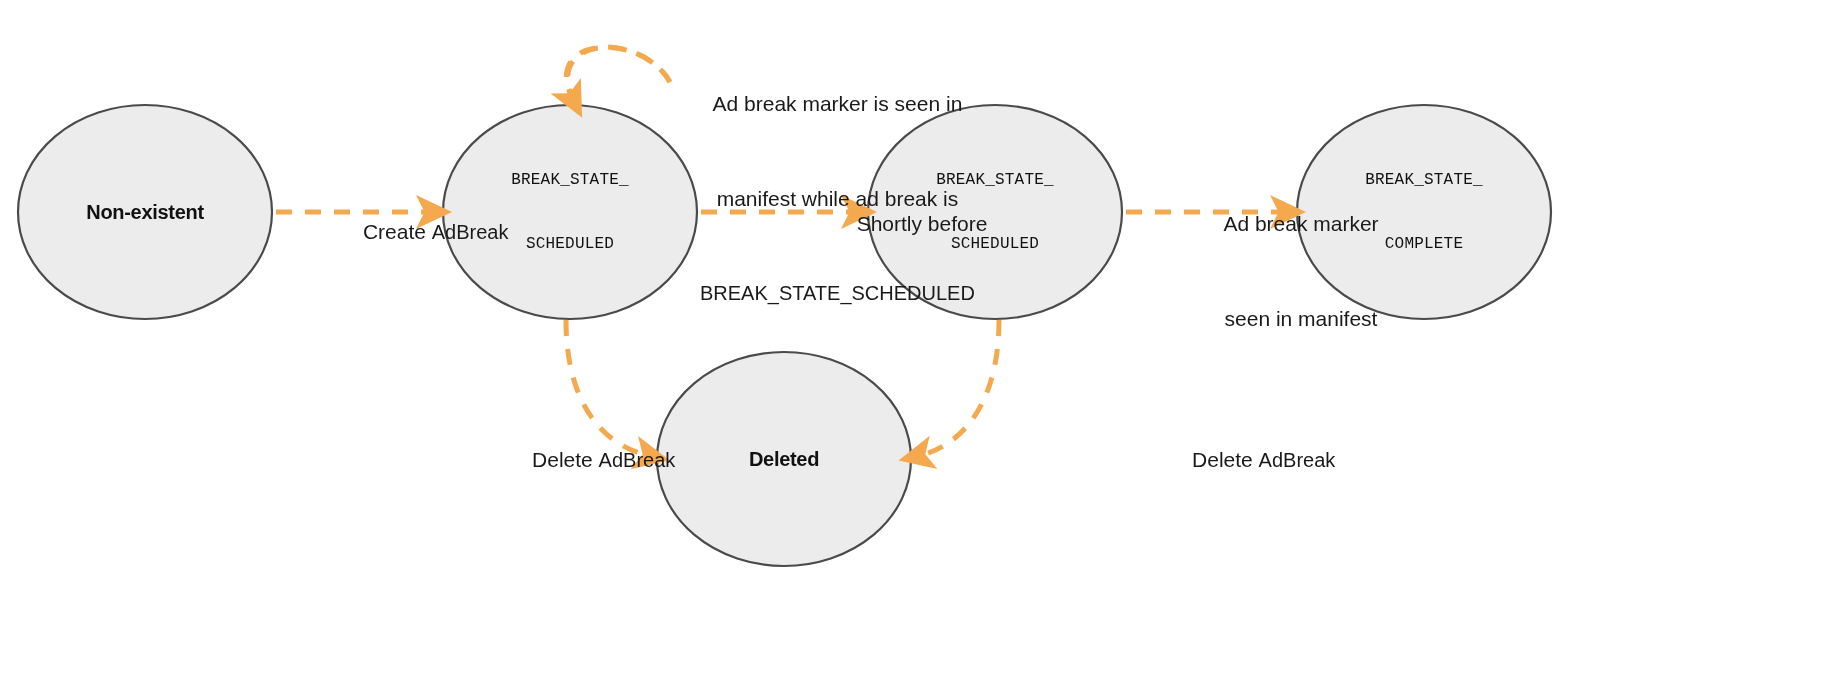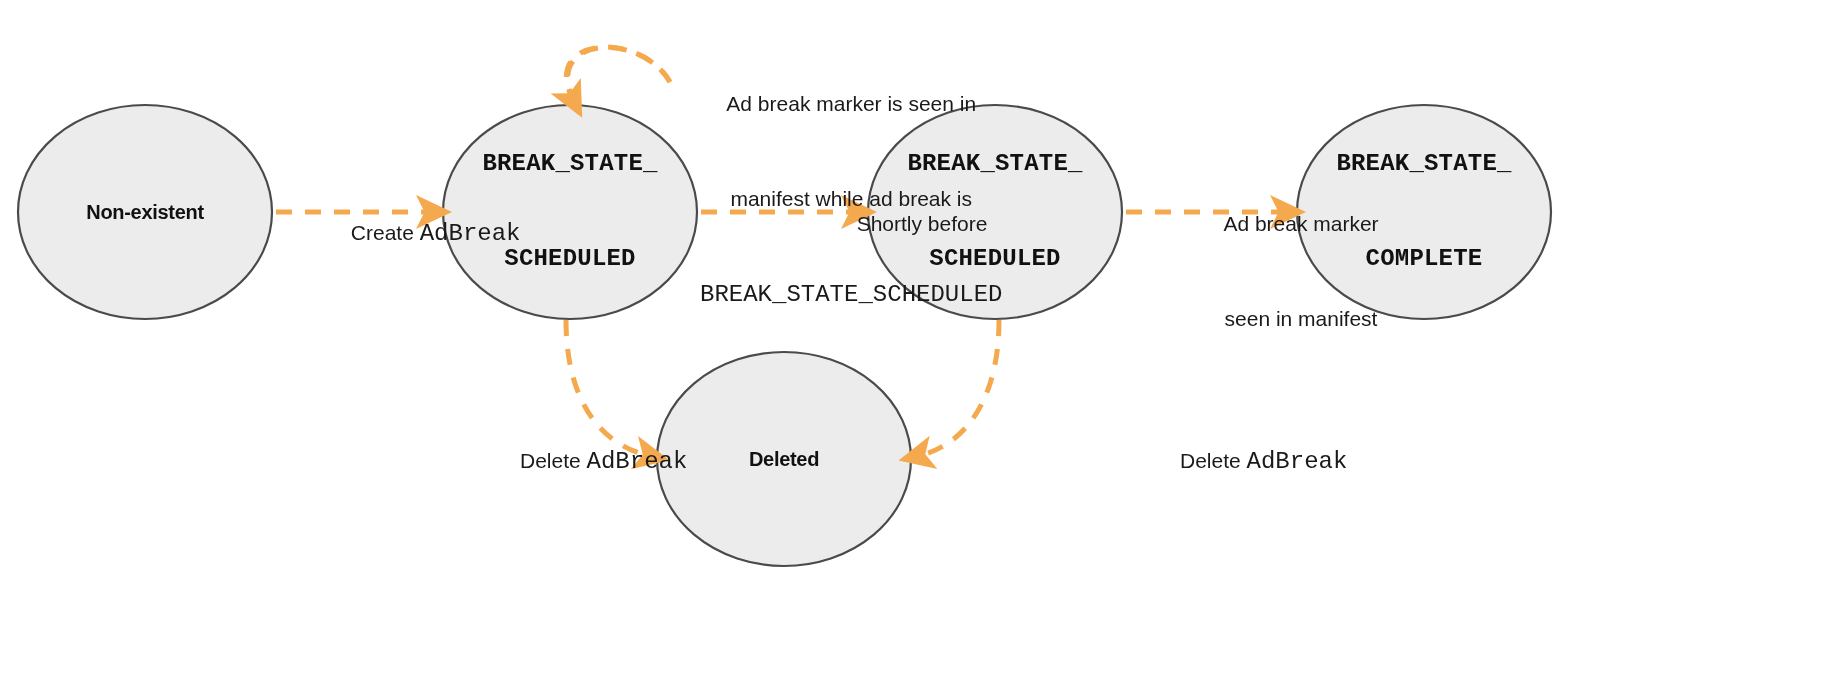--- a/index.html
+++ b/index.html
@@ -50,39 +50,39 @@
   }
   .node-label.plain {
     font-family: "Liberation Sans", sans-serif;
     font-weight: bold;
     font-size: 20px;
     letter-spacing: -0.3px;
     color: #111111;
   }
   .node-label.code {
     font-family: "Liberation Mono", monospace;
-    font-weight: bold;
-    font-size: 24px;
+    font-weight: normal;
+    font-size: 16px;
     letter-spacing: 0.2px;
     color: #111111;
   }
   .edge-label {
     position: absolute;
     line-height: 1.5;
     pointer-events: none;
     white-space: pre;
     color: #1a1a1a;
     font-size: 21px;
   }
   .edge-label .txt {
     font-family: "Liberation Sans", sans-serif;
   }
   .edge-label .mono {
-    font-family: Liberation Mono, monospace;
-    font-size: 24px;
+    font-family: Liberation Sans, sans-serif;
+    font-size: 20px;
     letter-spacing: 0px;
   }
   .edge-label.center {
     text-align: center;
     transform: translate(-50%, 0);
   }
   .edge-label.left {
     text-align: center;
     transform: translate(0, 0);
   }

